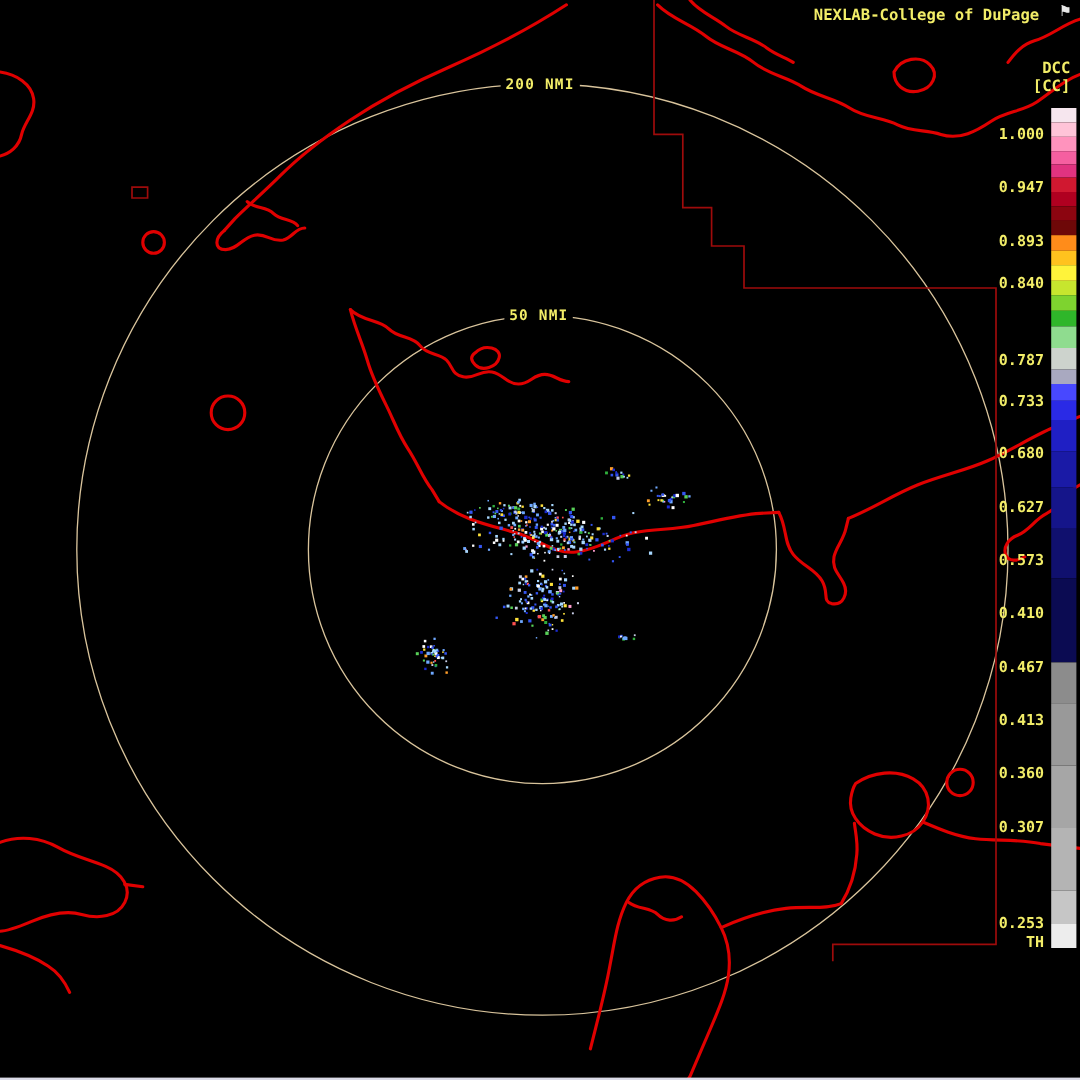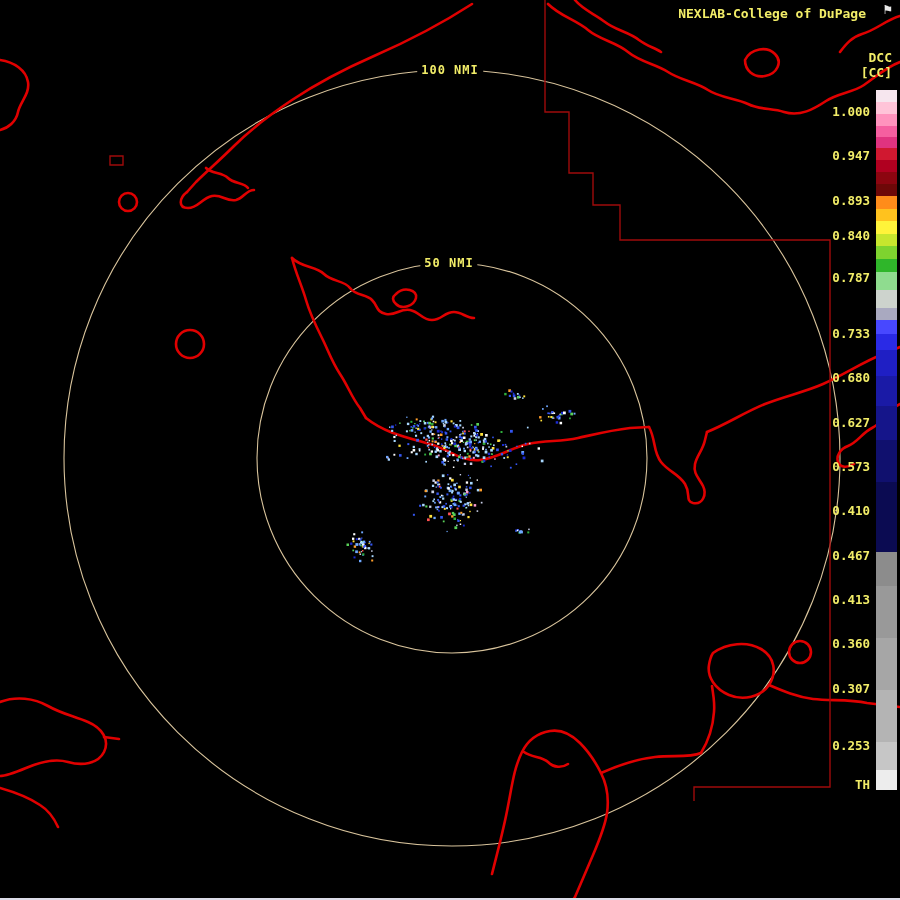--- a/index.html
+++ b/index.html
@@ -614,21 +614,21 @@
         <rect x="527.3" y="531.4" width="2.0" height="2.0" fill="#2fae3c"></rect>
         <rect x="518.5" y="531.7" width="2.2" height="2.2" fill="#2fae3c"></rect>
         <rect x="515.1" y="529.5" width="2.2" height="2.2" fill="#1b2bd0"></rect>
         <rect x="520.2" y="530.7" width="2.7" height="2.7" fill="#6fa8ff"></rect>
         <rect x="518.8" y="530.8" width="2.4" height="2.4" fill="#6fa8ff"></rect>
         <rect x="516.7" y="529.7" width="1.5" height="1.5" fill="#ffffff"></rect>
         <rect x="528.2" y="528.6" width="1.5" height="1.5" fill="#c9cfe8"></rect>
       </g>
   </svg>
 
-  <div class="ring-label" style="left:450px;top:63px;">100 NMI</div>
+  <div class="ring-label" style="left:450px;top:63px;">200 NMI</div>
   <div class="ring-label" style="left:449px;top:256px;">50 NMI</div>
 
   <div class="brand">NEXLAB-College of DuPage</div>
   <div class="brand-logo">⚑</div>
 
   <div class="cb-title">DCC</div>
   <div class="cb-units">[CC]</div>
   <div class="cb-bar" id="cb-bar">
       <div class="cb-seg" style="height: 12px; background: rgb(246, 230, 238);"></div>
       <div class="cb-seg" style="height: 12px; background: rgb(255, 196, 216);"></div>
@@ -660,28 +660,28 @@
       <div class="cb-seg" style="height: 52px; background: rgb(166, 166, 166);"></div>
       <div class="cb-seg" style="height: 52px; background: rgb(180, 180, 180);"></div>
       <div class="cb-seg" style="height: 28px; background: rgb(198, 198, 198);"></div>
       <div class="cb-seg" style="height: 20px; background: rgb(237, 237, 237);"></div>
     </div>
   <div id="cb-ticks">
       <div class="cb-tick" style="top: 15px;">1.000</div>
       <div class="cb-tick" style="top: 59.36px;">0.947</div>
       <div class="cb-tick" style="top: 103.72px; margin-left: 20px;">0.893</div>
       <div class="cb-tick" style="top: 139px;">0.840</div>
-      <div class="cb-tick" style="top: 181px; padding-left: 20px;">0.787</div>
+      <div class="cb-tick" style="top: 203px; padding-left: 20px;">0.787</div>
       <div class="cb-tick" style="top: 236.8px;">0.733</div>
       <div class="cb-tick" style="top: 281.16px;">0.680</div>
       <div class="cb-tick" style="top: 325.52px;">0.627</div>
       <div class="cb-tick" style="top: 369.88px;">0.573</div>
       <div class="cb-tick" style="top: 414.24px;">0.410</div>
       <div class="cb-tick" style="top: 458.6px;">0.467</div>
       <div class="cb-tick" style="top: 502.96px;">0.413</div>
       <div class="cb-tick" style="top: 547.32px;">0.360</div>
       <div class="cb-tick" style="top: 591.68px; padding-left: 44px;">0.307</div>
-      <div class="cb-tick" style="top: 649px; margin-left: 31px;">0.253</div>
+      <div class="cb-tick" style="top: 672px; margin-left: 31px;">0.253</div>
       <div class="cb-tick" style="top: 688px;">TH</div>
     </div>
 
   <div class="bottom-line"></div>
 </div>
 
 </body></html>

